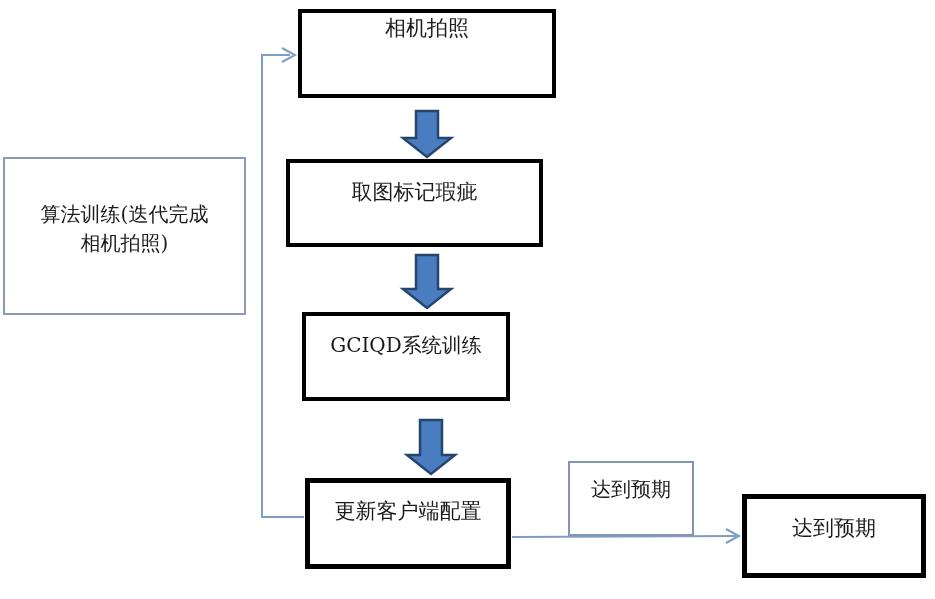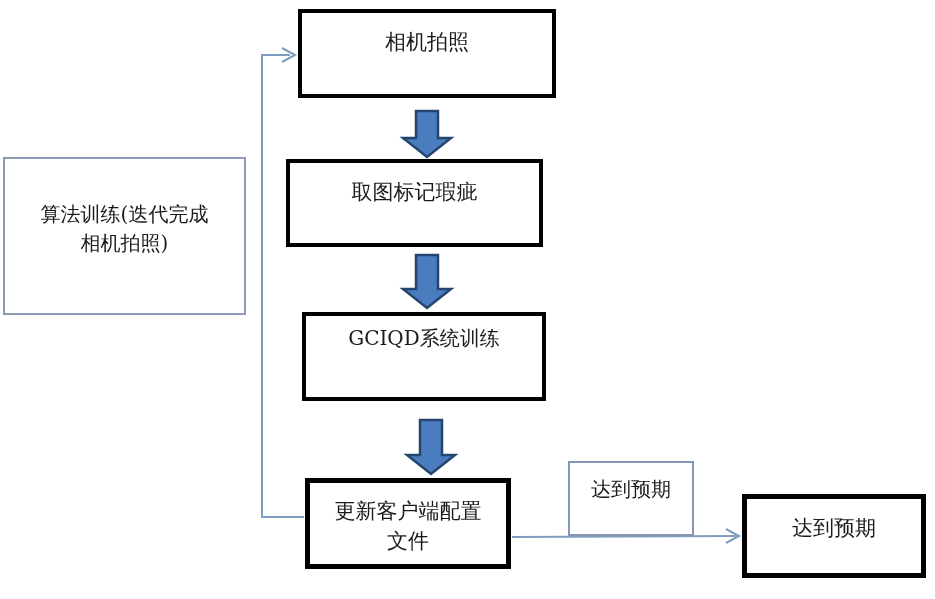--- a/index.html
+++ b/index.html
@@ -22,23 +22,23 @@
   }
   .overlay{position:absolute;left:0;top:0;width:935px;height:599px;z-index:0;}
   .block-arrow{fill:var(--arrow-fill);stroke:var(--arrow-stroke);stroke-width:2.5px;stroke-linejoin:miter;}
   .conn{stroke:var(--connector);stroke-width:2px;fill:none;}
   .node{
     position:absolute;box-sizing:border-box;background:#ffffff;
     text-align:center;z-index:1;font-size:21px;line-height:1.45;
   }
   .thick{border:4px solid var(--box-border);}
   .thick5{border:5px solid var(--box-border);}
-  .node-camera{left:298px;top:9px;width:258px;height:89px;padding-top:14px;}
+  .node-camera{left:298px;top:9px;width:258px;height:89px;}
   .node-mark{left:286px;top:159px;width:257px;height:88px;padding-top:14px;}
-  .node-train{left:302px;top:312px;width:244px;height:89px;padding-top:8px;font-size:20px;}
+  .node-train{left:302px;top:312px;width:208px;height:89px;padding-top:15px;font-size:20px;}
   .node-update{left:305px;top:478px;width:206px;height:91px;padding-top:13px;}
   .node-done{left:742px;top:494px;width:184px;height:84px;padding-top:14px;}
   .note-box{
     left:3px;top:157px;width:243px;height:158px;
     border:2px solid var(--note-border);padding-top:15px;font-size:20px;
   }
   .note-gap{height:26px;}
   .label-box{
     left:568px;top:461px;width:126px;height:75px;
     border:2px solid var(--label-border);padding-top:12px;font-size:20px;
@@ -75,21 +75,20 @@
   <div class="node thick node-mark">
     <span>取图标记瑕疵</span>
   </div>
 
   <div class="node thick node-train">
     <span>GCIQD系统训练</span>
   </div>
 
   <div class="node thick5 node-update">
     <div>更新客户端配置</div>
-    <div>文件</div>
   </div>
 
   <div class="node label-box">
     <span>达到预期</span>
   </div>
 
   <div class="node thick5 node-done">
     <span>达到预期</span>
   </div>
 

